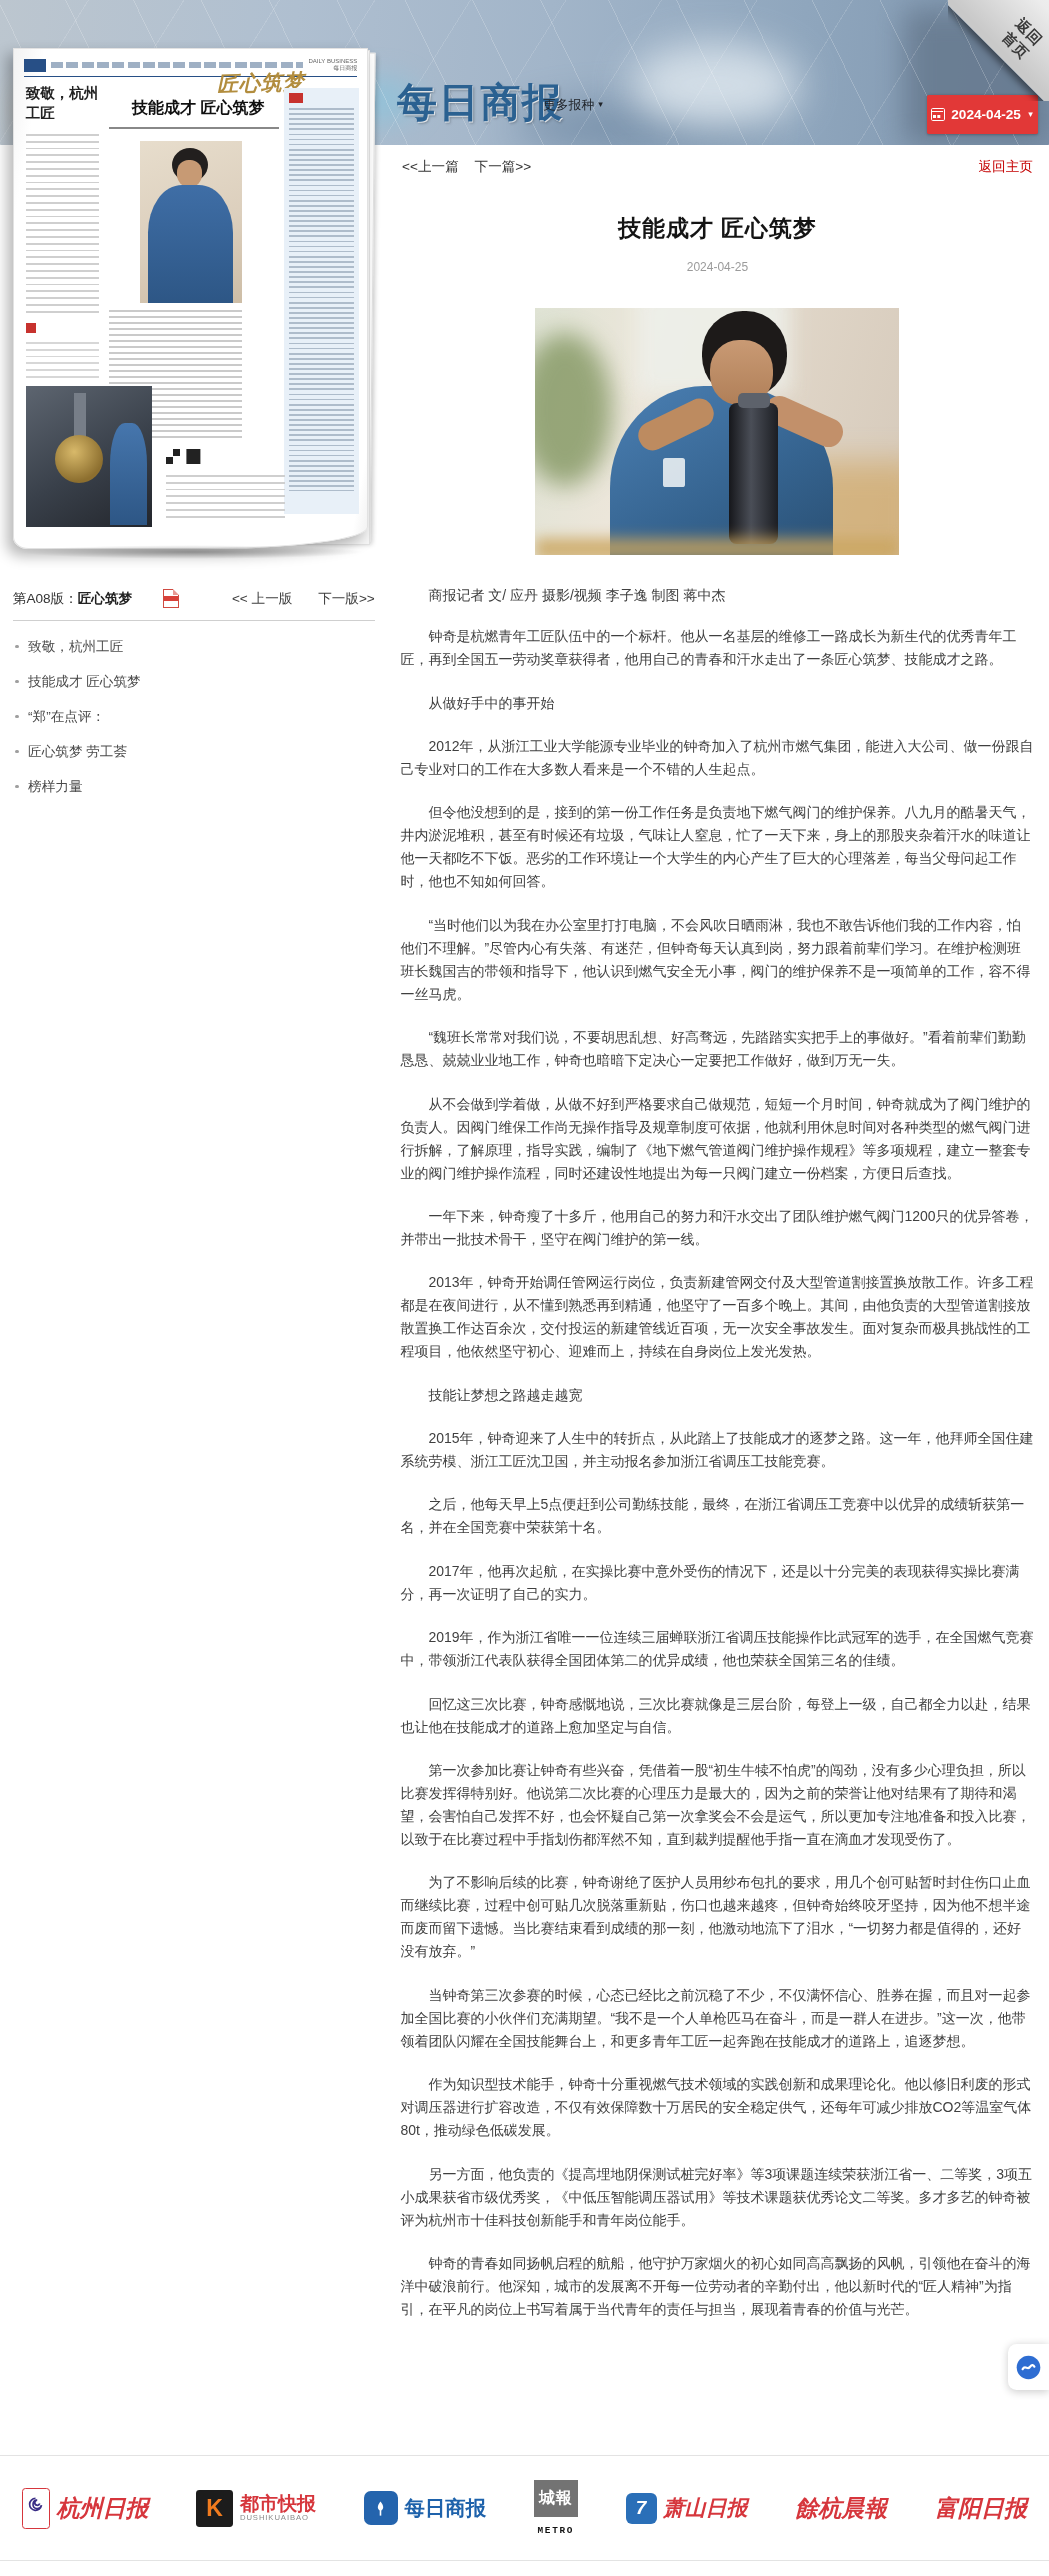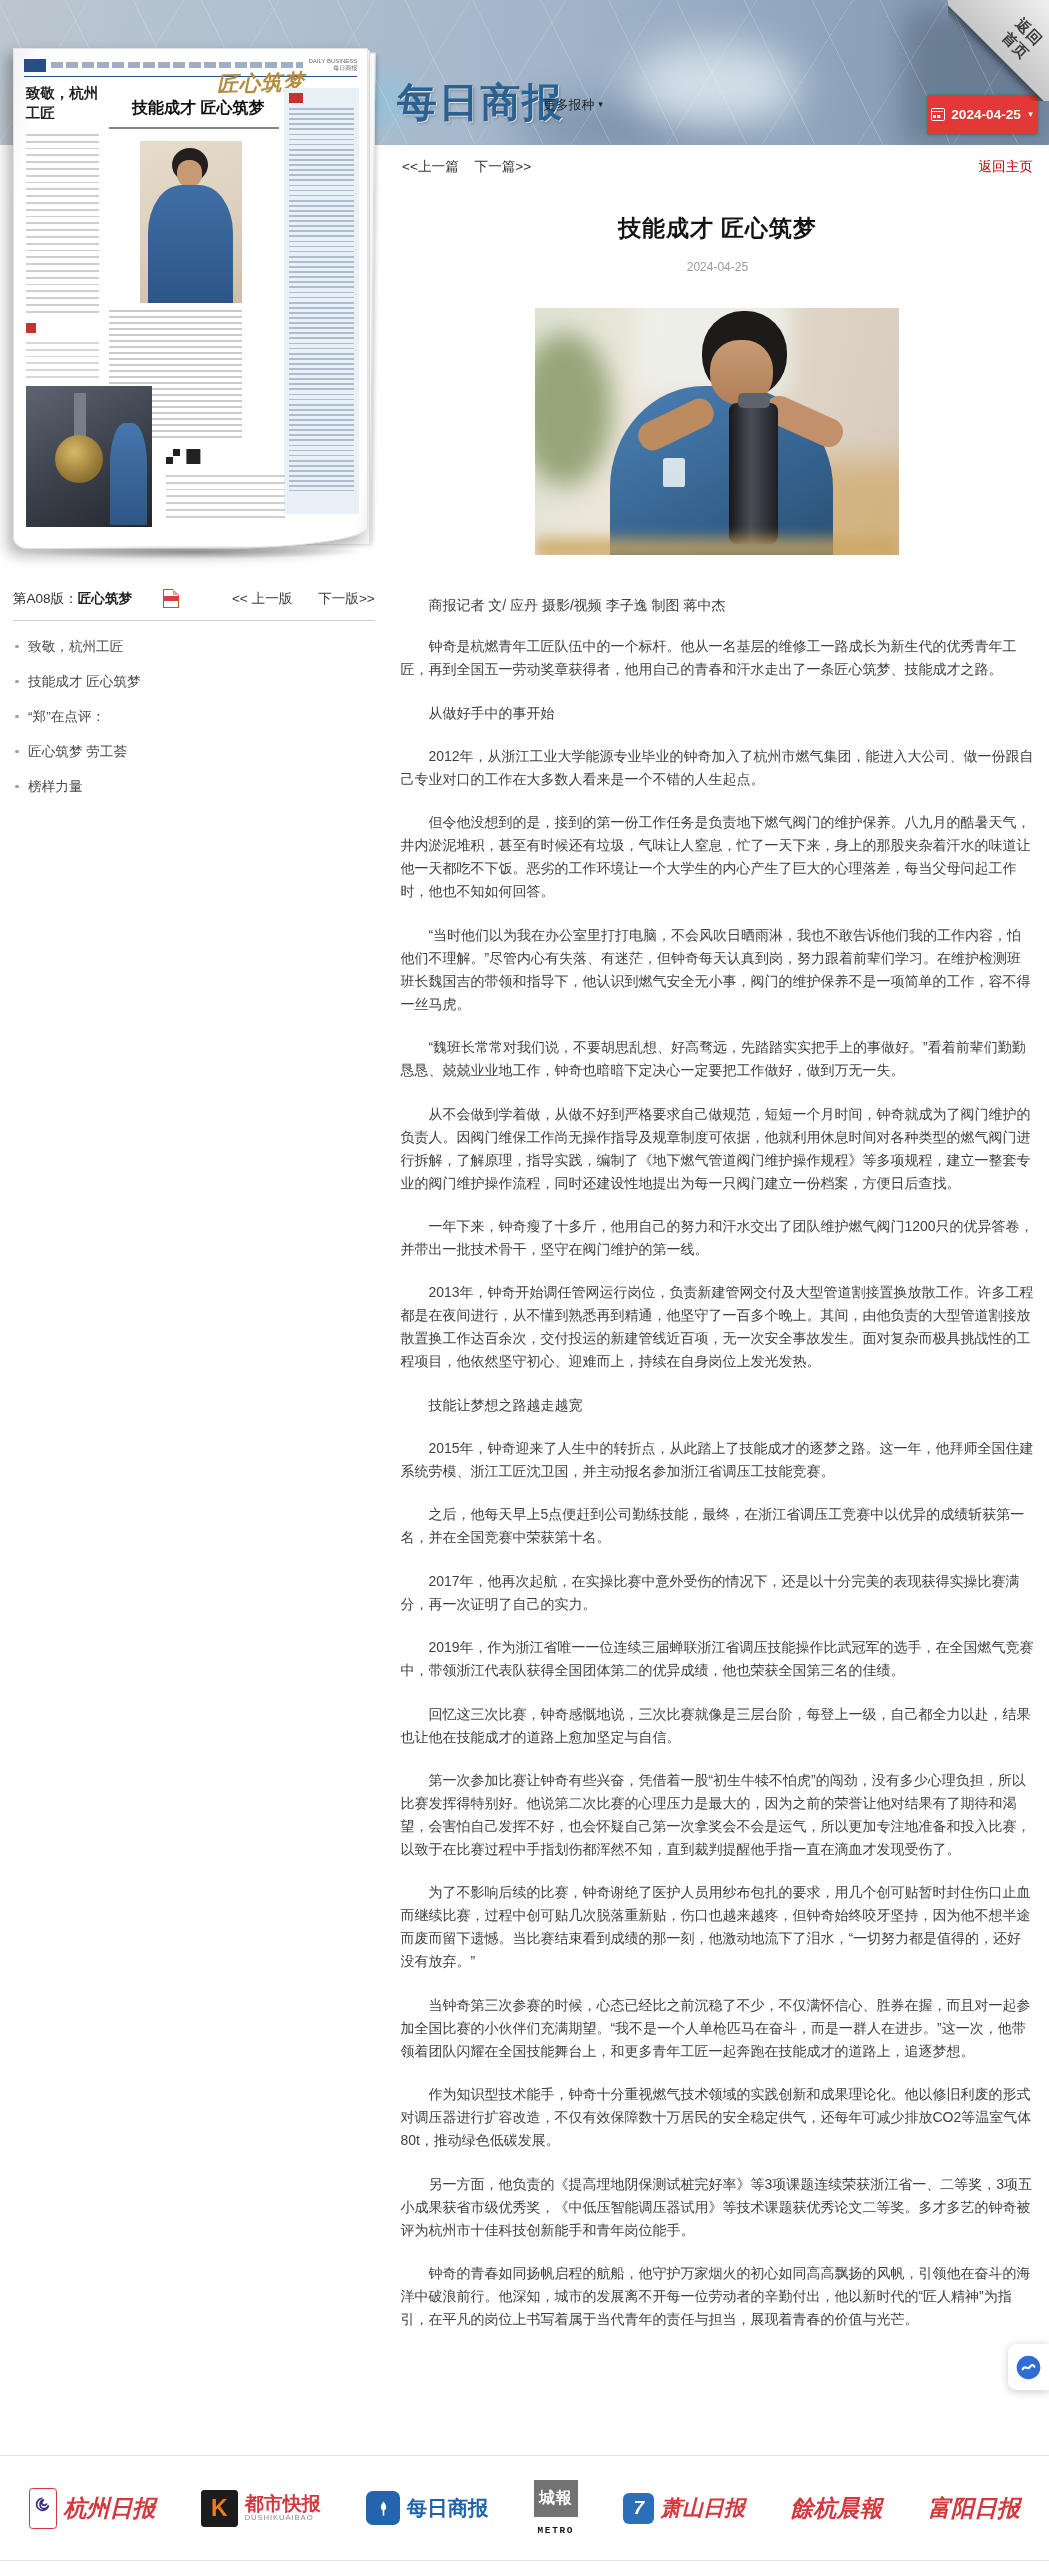--- a/index.html
+++ b/index.html
@@ -110,28 +110,28 @@
   .ph-shirt{position:absolute;left:75px;top:78px;width:223px;height:170px;background:linear-gradient(150deg,#4b80b4 0%,#35638f 60%,#2a5074 100%);
     border-radius:42% 46% 0 0/60% 60% 0 0;filter:blur(0.5px);}
   .ph-hair{position:absolute;left:167px;top:3.4px;width:85px;height:87px;background:#1d1a19;border-radius:48%;}
   .ph-face{position:absolute;left:175px;top:32px;width:63px;height:65px;background:linear-gradient(#c99a74,#b07f58);border-radius:46%;}
   .ph-arm-l{position:absolute;left:101px;top:102px;width:80px;height:29px;background:#bd8b60;border-radius:13.6px;transform:rotate(-26deg);}
   .ph-arm-r{position:absolute;left:228px;top:99px;width:82px;height:29px;background:#c2906a;border-radius:13.6px;transform:rotate(24deg);}
   .ph-cyl{position:absolute;left:194px;top:95px;width:49px;height:141px;background:linear-gradient(90deg,#16171b,#4a4e57 45%,#1c1e23);border-radius:7.7px;}
   .ph-cyl::before{content:'';position:absolute;left:8.5px;top:-10.2px;width:32px;height:15.3px;background:#5d626b;border-radius:5.1px;}
   .ph-badge{position:absolute;left:128px;top:150px;width:22px;height:29px;background:#e9eef2;border-radius:2.6px;opacity:.9;}
   .ph-table{position:absolute;left:0;bottom:-5.1px;width:100%;height:22px;background:#caa45c;filter:blur(6.8px);opacity:.8;}
-  .byline{text-indent:2em;margin:42px 0 0;font-size:14px;color:#3f3f3f;}
+  .byline{text-indent:2em;margin:32px 0 0;font-size:14px;color:#3f3f3f;}
   p.body{font-size:14px;line-height:23px;color:#3f3f3f;text-indent:2em;margin:20.4px 0 0;word-break:break-all;}
   
   .share{position:absolute;right:0;top:2344px;width:41px;height:46px;background:#fff;border-radius:8.5px 0 0 8.5px;
     box-shadow:0 1.7px 8.5px rgba(0,0,0,.20);display:flex;align-items:center;justify-content:center;cursor:pointer;z-index:5;}
   
   footer{border-top:0.9px solid #e3e3e3;}
-  .logos{display:flex;align-items:center;justify-content:space-between;padding:17px 29px;height:70px;box-sizing:content-box;}
+  .logos{display:flex;align-items:center;justify-content:space-between;padding:17px 22px;height:70px;box-sizing:content-box;}
   .flogo{display:flex;align-items:center;gap:6.8px;cursor:pointer;}
   .cn-script{font-family:"Liberation Serif","DejaVu Serif",serif;font-weight:bold;color:#d6363c;font-style:italic;}
   .hzrb-ico{width:25.6px;height:39px;border:1.7px solid #d6363c;border-radius:3.4px;display:flex;align-items:center;justify-content:center;background:#fff;}
   .dskb-ico{width:37px;height:37px;background:#1c1c1c;border-radius:3.4px;display:flex;align-items:center;justify-content:center;
     color:#f07b1f;font-weight:bold;font-size:23px;}
   .dskb-txt .t1{color:#d6363c;font-weight:bold;font-size:19px;line-height:19px;}
   .dskb-txt .t2{color:#8a8a8a;font-size:7.7px;letter-spacing:0.9px;}
   .mrsb-ico{width:34px;height:34px;background:#2464ad;border-radius:6.8px;display:flex;align-items:center;justify-content:center;}
   .mrsb-txt{color:#1e62ab;font-weight:bold;font-size:20.4px;font-family:"Liberation Serif","DejaVu Serif",serif;}
   .metro{display:flex;flex-direction:column;align-items:center;}

